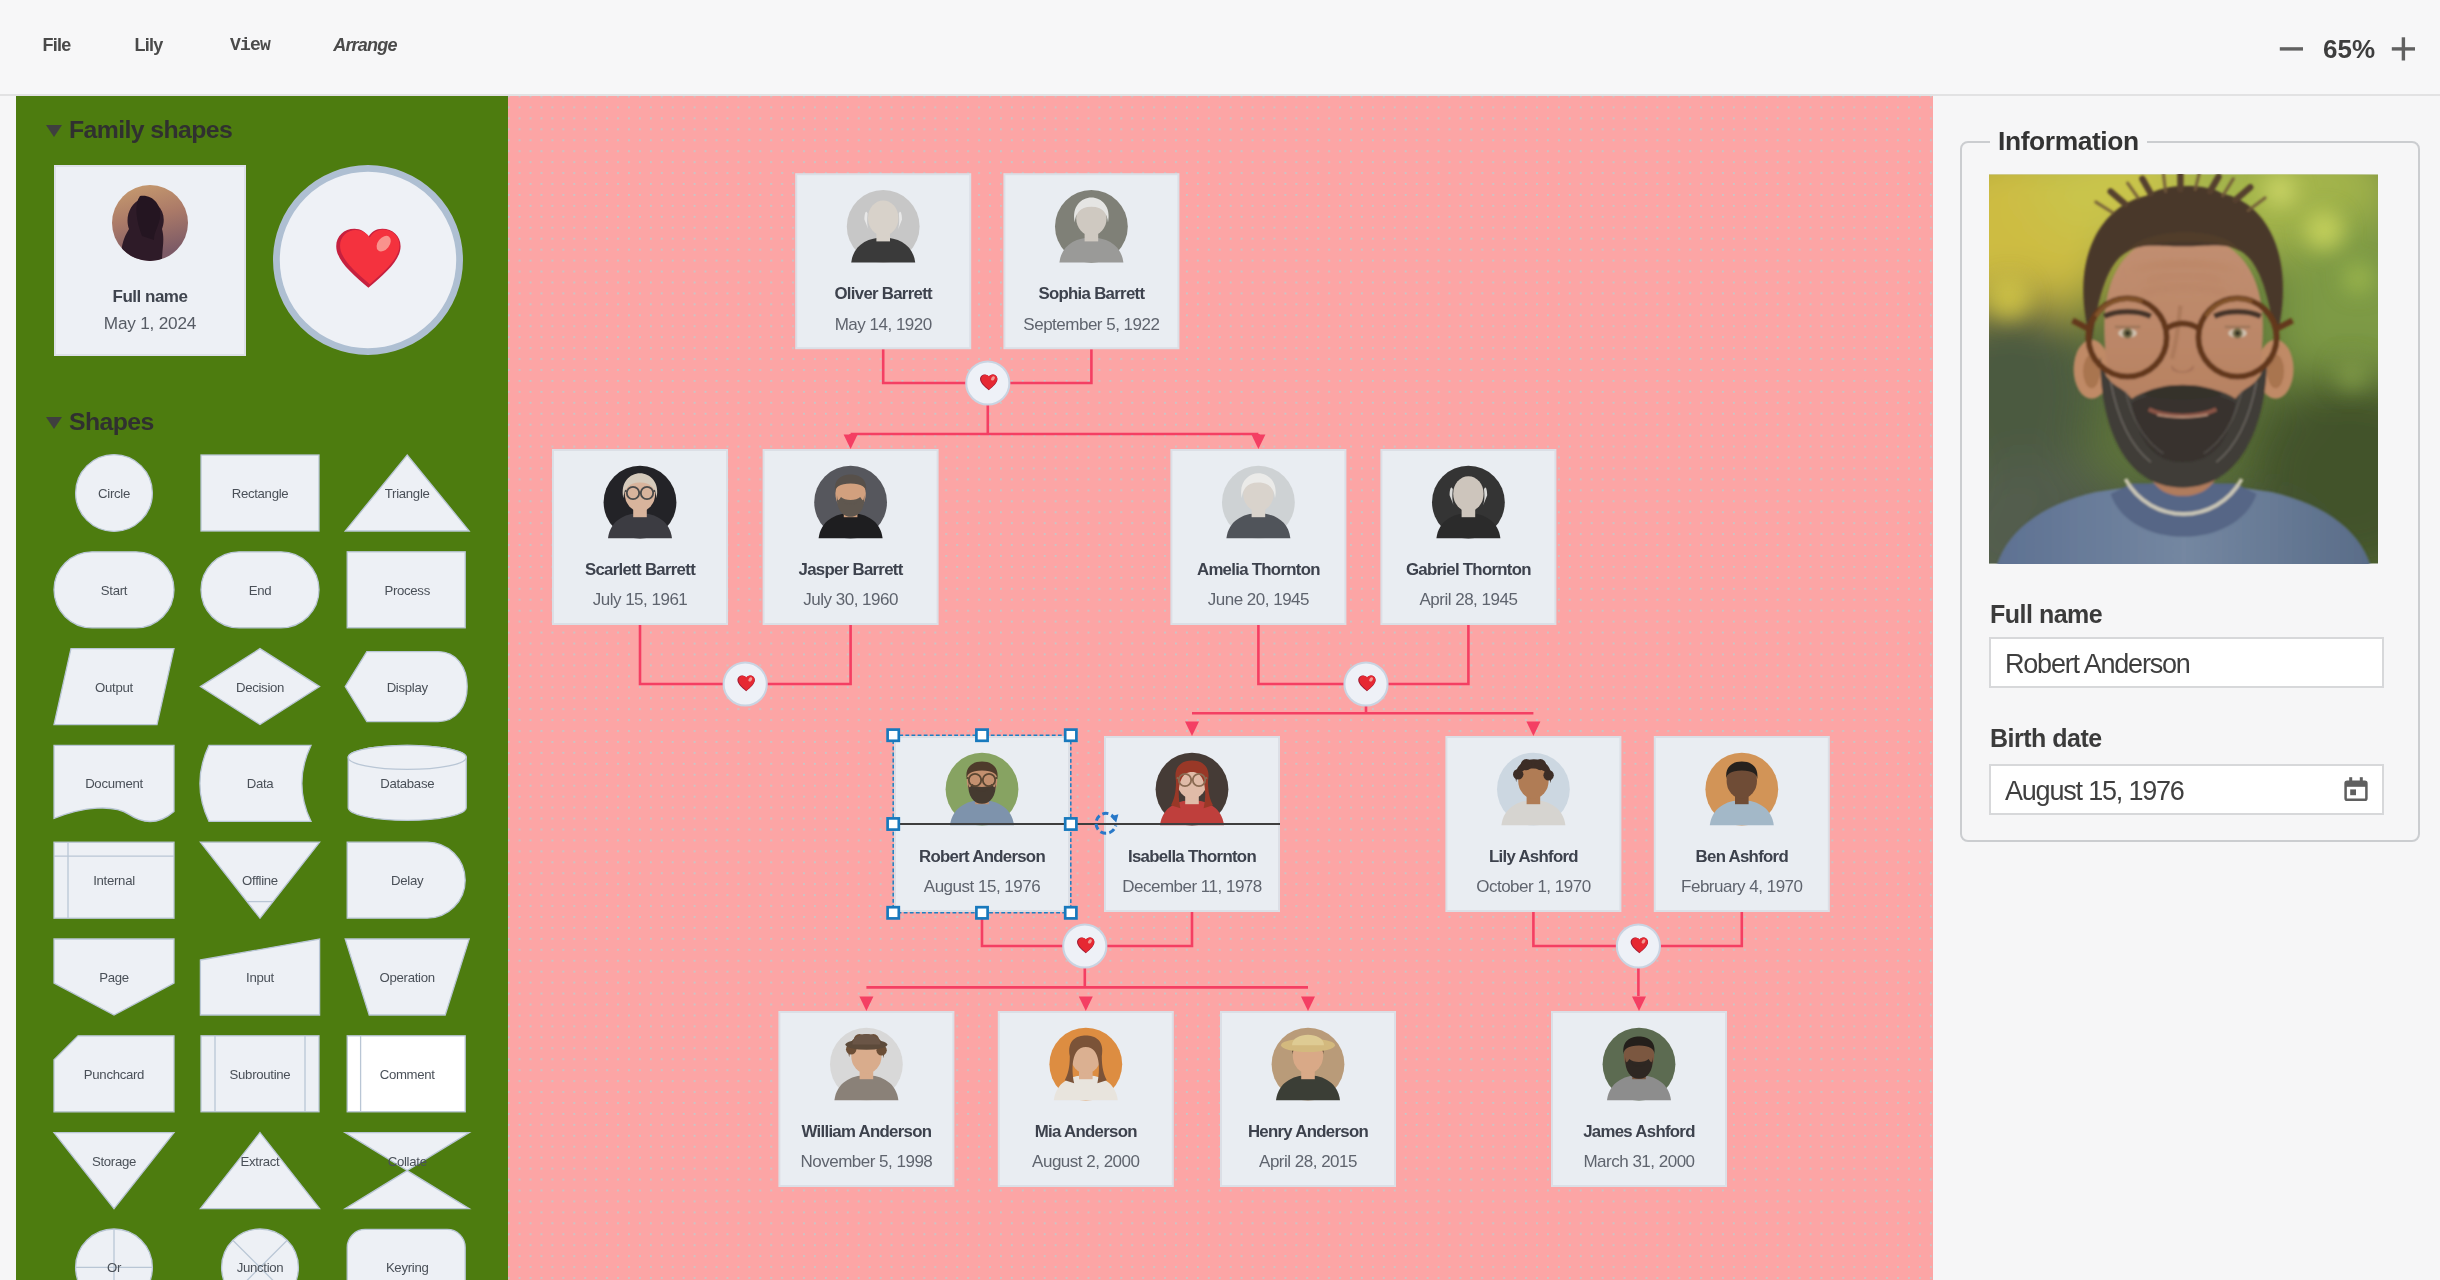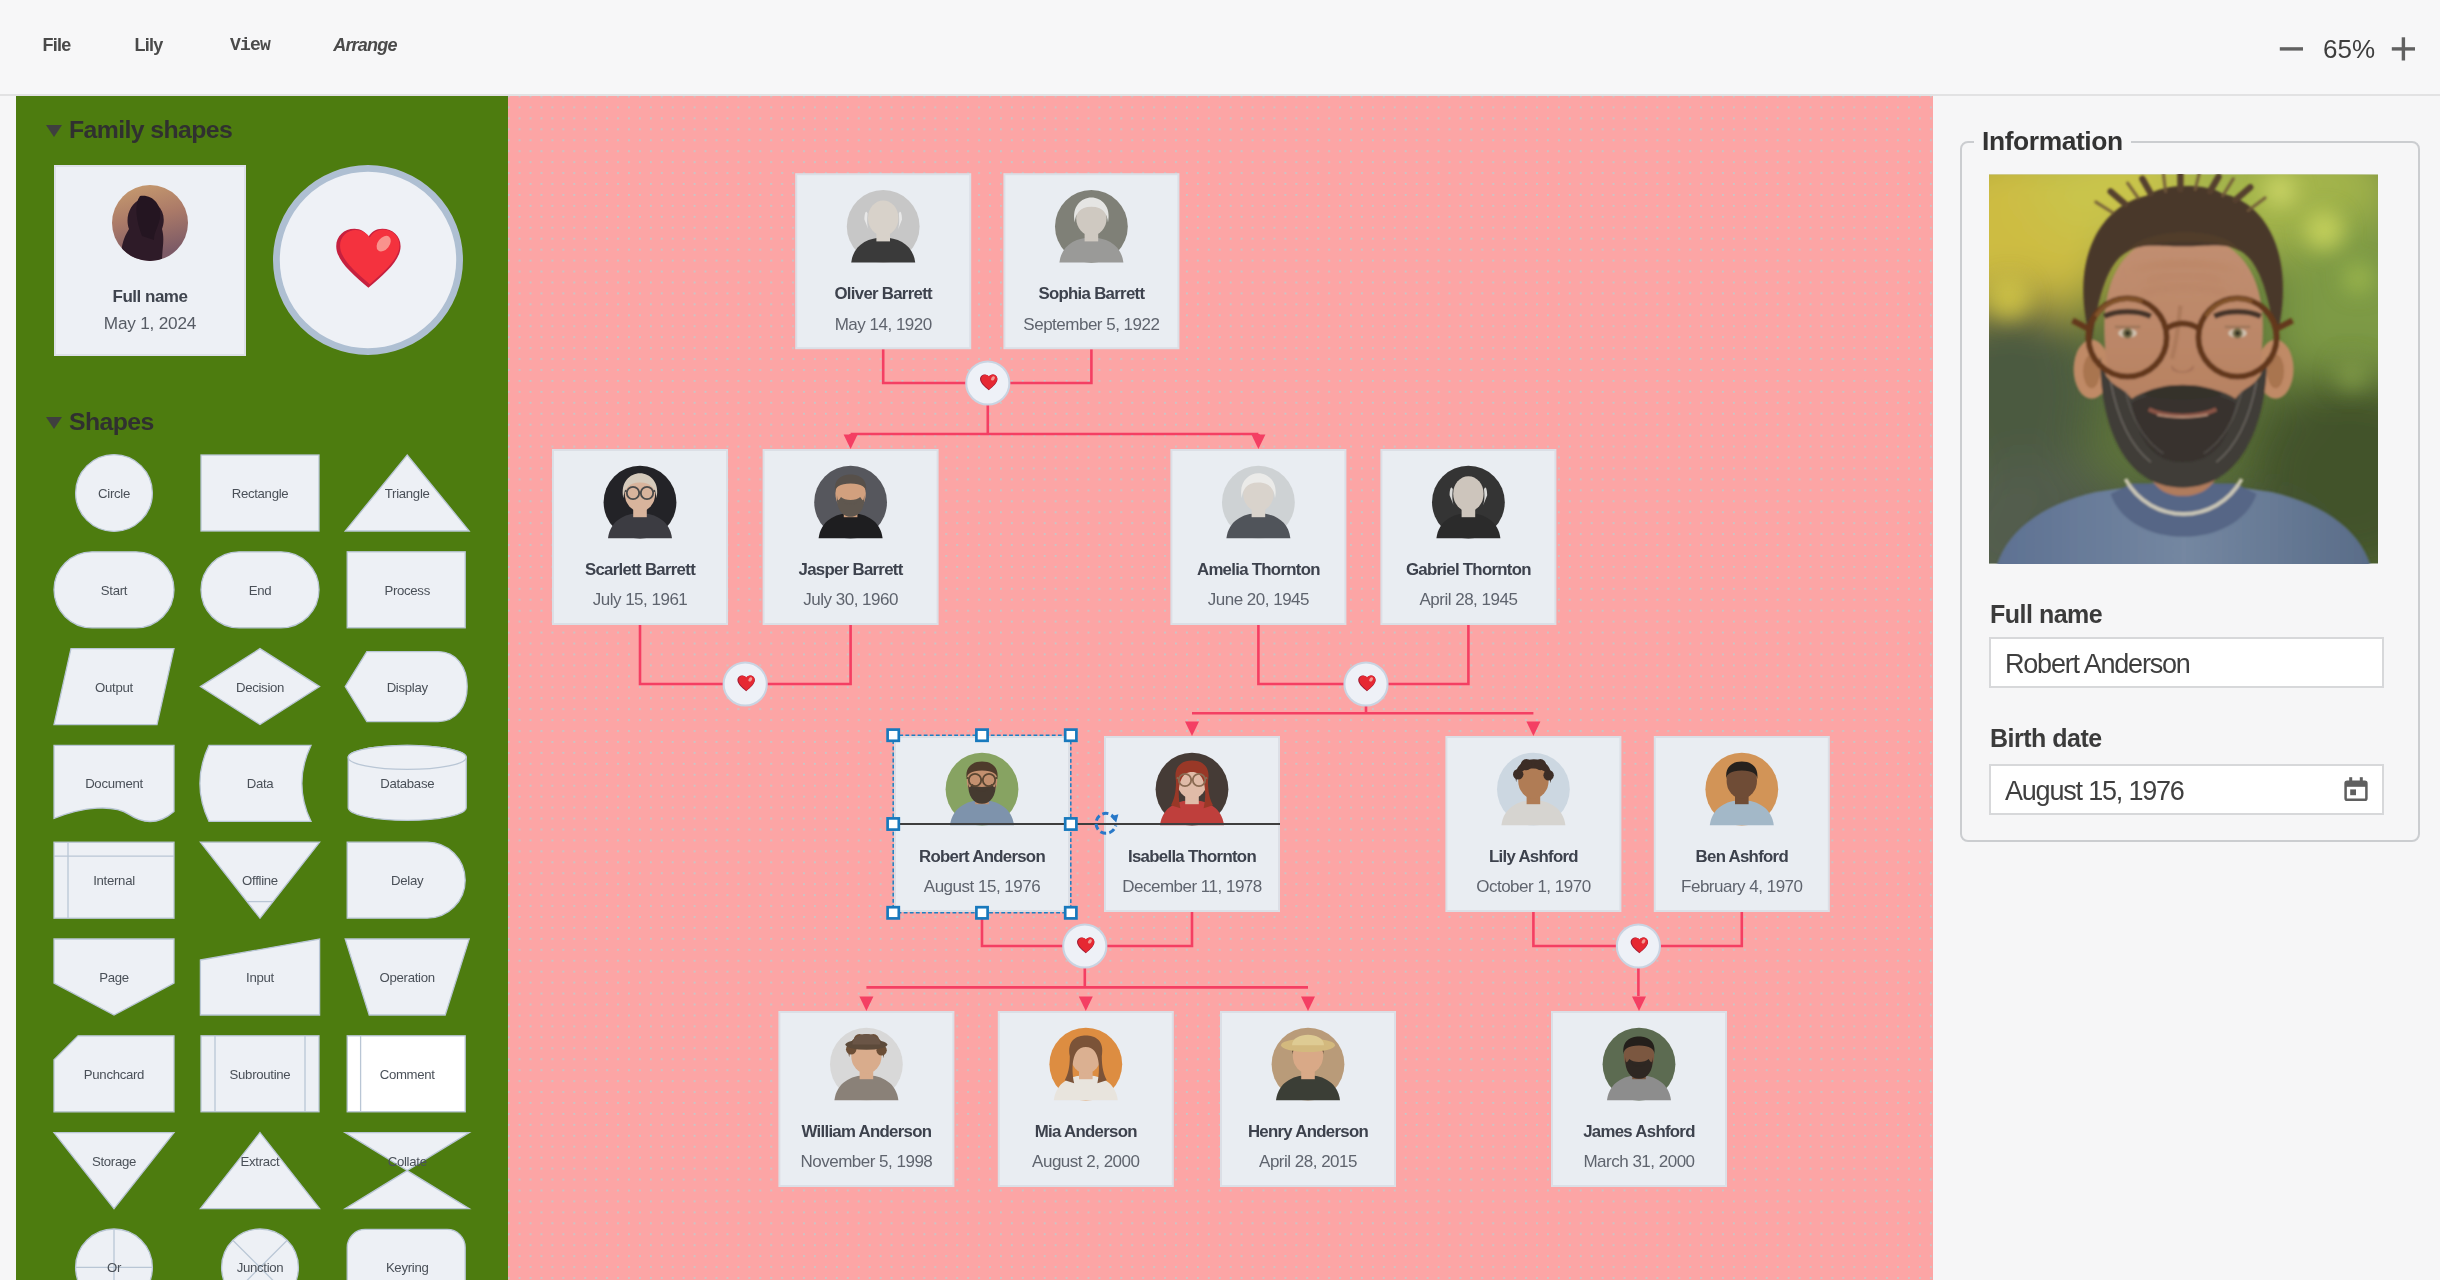--- a/index.html
+++ b/index.html
@@ -3,25 +3,25 @@
 <style>
 html,body{margin:0;padding:0;overflow:hidden;background:#f6f6f7;}
 *{box-sizing:border-box;}
 #app{width:2440px;height:1280px;font-family:"Liberation Sans",sans-serif;position:relative;background:#f6f6f7;}
 #topbar{position:absolute;left:0;top:0;width:2440px;height:96px;background:#f7f7f8;border-bottom:2px solid #e2e2e3;}
 .menu{position:absolute;top:35px;font-size:18px;font-weight:bold;color:#4a4a4a;letter-spacing:-0.8px;}
 #sidebar{position:absolute;left:16px;top:96px;width:508px;height:1184px;background:#4d7c0f;}
 #canvas{position:absolute;left:508px;top:96px;width:1425px;height:1184px;background:#fca5a5;}
 #panel{position:absolute;left:1933px;top:96px;width:507px;height:1184px;background:#f6f6f7;}
 #infoset{position:absolute;left:25px;top:30px;width:460px;height:716px;border:2px solid #cbcdd0;border-radius:8px;}
-#infoset legend{font-size:26.4px;font-weight:bold;color:#333333;padding:0 8px;margin-left:0;letter-spacing:-0.4px;}
+#infoset legend{font-size:26.4px;font-weight:bold;color:#333333;padding:0 8px;margin-left:16px;letter-spacing:-0.4px;}
 .plabel{position:absolute;font-size:25px;font-weight:bold;color:#3b3b3b;letter-spacing:-0.5px;}
 .pinput{position:absolute;left:56px;width:395px;height:51px;background:#ffffff;border:2px solid #d7d8da;
  font-size:27px;color:#3f3f3f;padding:3px 0 0 14px;letter-spacing:-1.2px;display:flex;align-items:center;}
-#zoomlbl{position:absolute;top:34px;left:2323px;width:48px;text-align:center;font-size:26px;color:#3e3e3e;}
+#zoomlbl{position:absolute;top:34px;left:2323px;width:48px;text-align:center;font-size:26px;color:#3e3e3e;font-weight:bold;}
 </style></head><body>
 <div id="app">
 <div id="topbar">
  <span class="menu" style="left:42.6px;">File</span>
  <span class="menu" style="left:134.6px;">Lily</span>
  <span class="menu" style="left:230px;font-family:Liberation Mono, monospace;">View</span>
  <span class="menu" style="left:333.2px;font-style:italic;">Arrange</span>
  <svg style="position:absolute;left:2276px;top:32px" width="144" height="34" viewBox="0 0 72 17">
    <rect x="1.9" y="7.6" width="11.6" height="1.7" fill="#616161"></rect>
    <rect x="57.9" y="7.6" width="11.6" height="1.7" fill="#616161"></rect>

